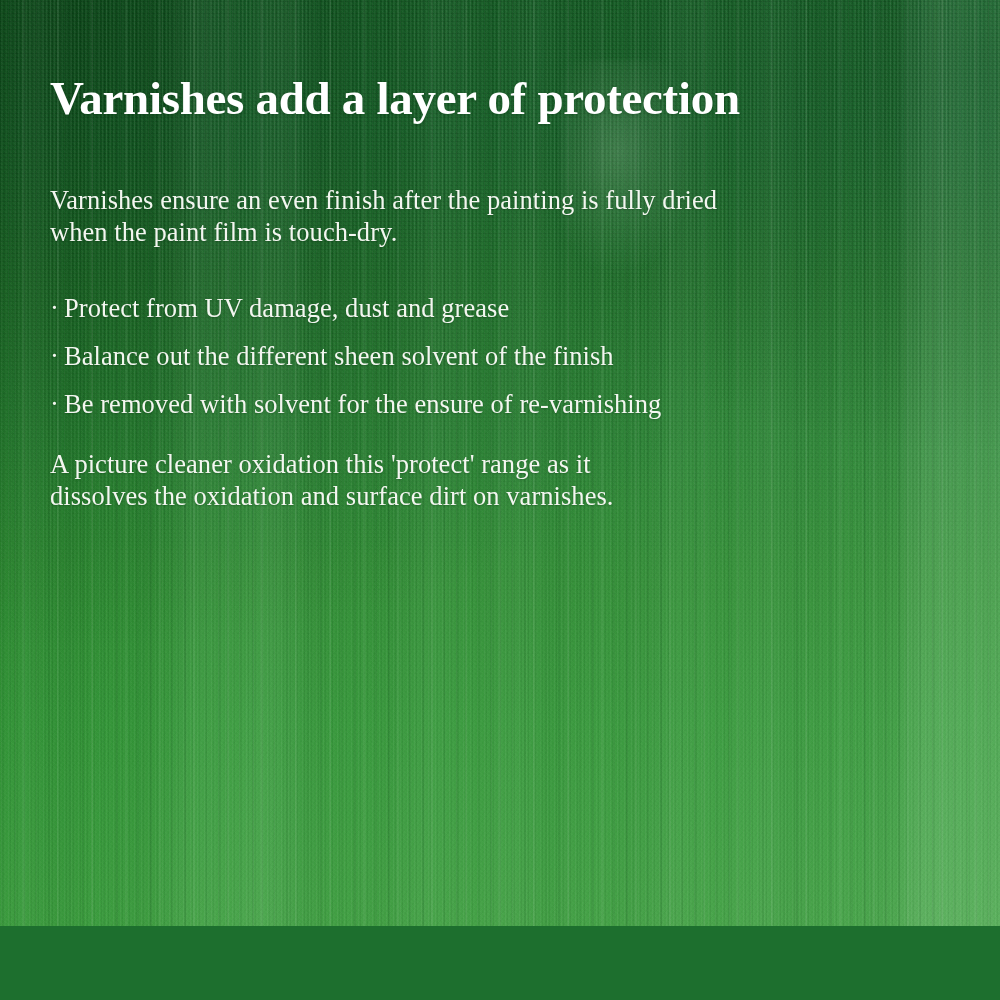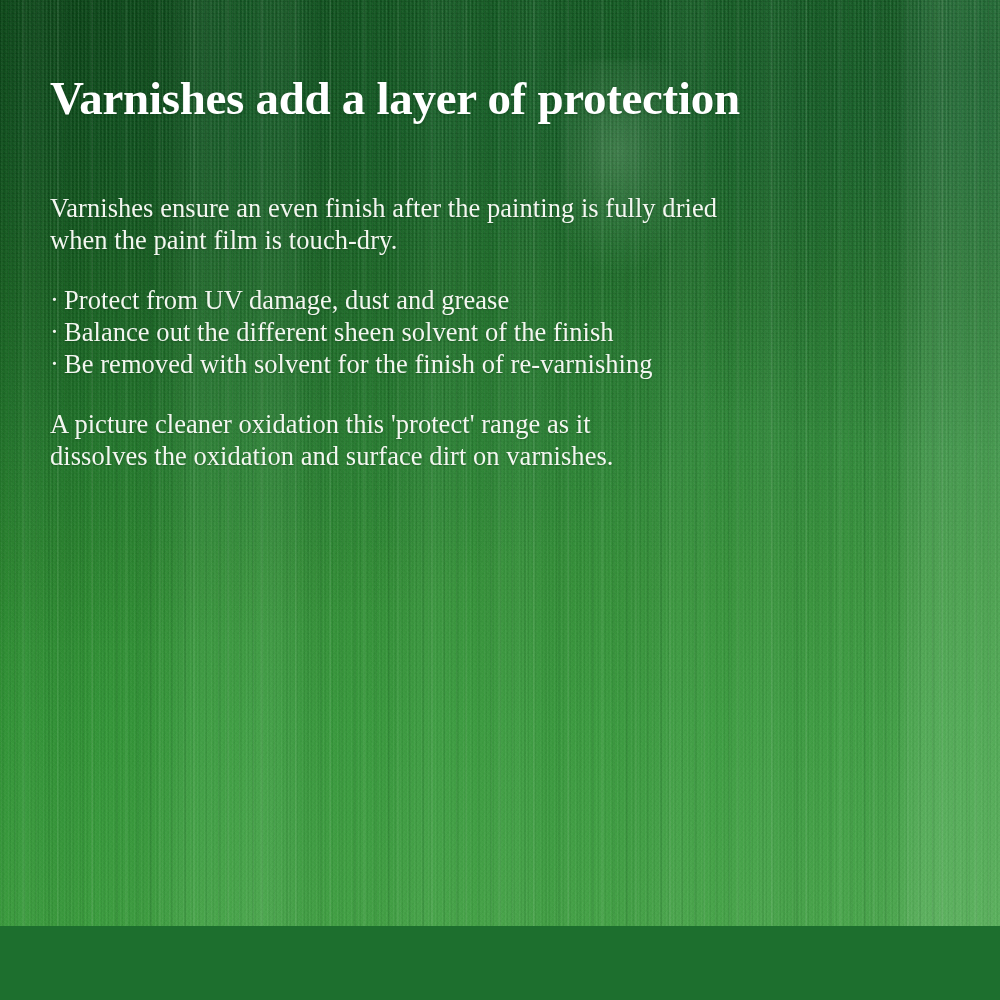--- a/index.html
+++ b/index.html
@@ -215,35 +215,36 @@
     line-height: 1.1;
     color: #ffffff;
     letter-spacing: -0.3px;
     white-space: nowrap;
     text-shadow: 0 1px 3px rgba(0,48,14,0.38);
   }
 
   .body {
     position: absolute;
     left: 50px;
-    top: 192px;
+    top: 184px;
     width: 880px;
     font-size: 26.5px;
     line-height: 32px;
     color: #f3f6f0;
     letter-spacing: 0.05px;
     text-shadow: 0 1px 2px rgba(0,48,14,0.30);
   }
 
   .para { margin: 0; }
   .spacer { height: 28px; }
 
   .bullet-line {
     display: block;
     white-space: nowrap;
+    margin-top: 16px;
   }
   .bullet-mark {
     display: inline-block;
     width: 14px;
   }
   .line { white-space: nowrap; display: block; }
 </style>
 </head>
 <body>
 
@@ -278,21 +279,21 @@
 
         <span class="bullet-line">
           <span class="bullet-mark">·</span><span>Protect from UV damage, dust and grease</span>
         </span>
 
         <span class="bullet-line">
           <span class="bullet-mark">·</span><span>Balance out the different sheen solvent of the finish</span>
         </span>
 
         <span class="bullet-line">
-          <span class="bullet-mark">·</span><span>Be removed with solvent for the finish of re-varnishing</span>
+          <span class="bullet-mark">·</span><span>Be removed with solvent for the ensure of re-varnishing</span>
         </span>
       </p>
 
       <div class="spacer"></div>
 
       <p class="para">
         <span class="line">A picture cleaner oxidation this 'protect' range as it</span>
         <span class="line">dissolves the oxidation and surface dirt on varnishes.</span>
       </p>
 

